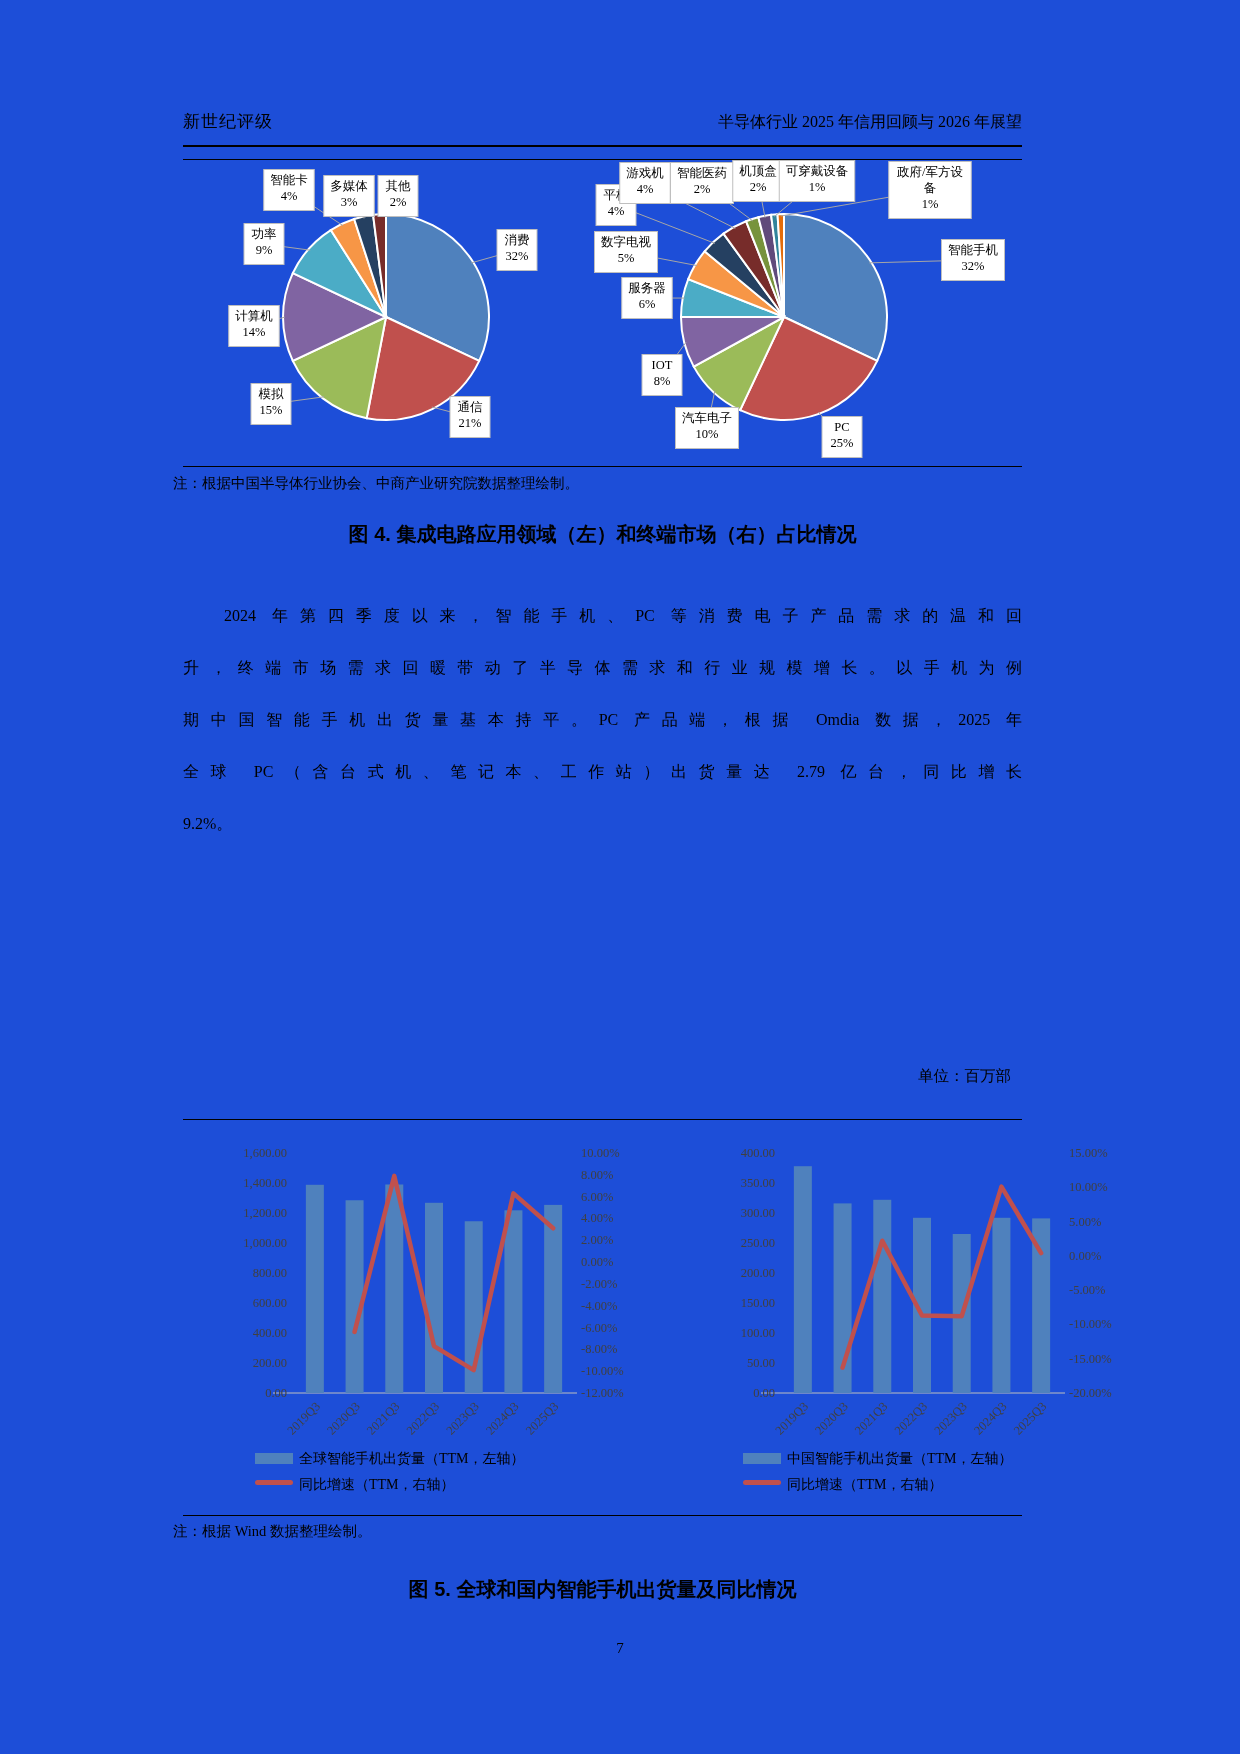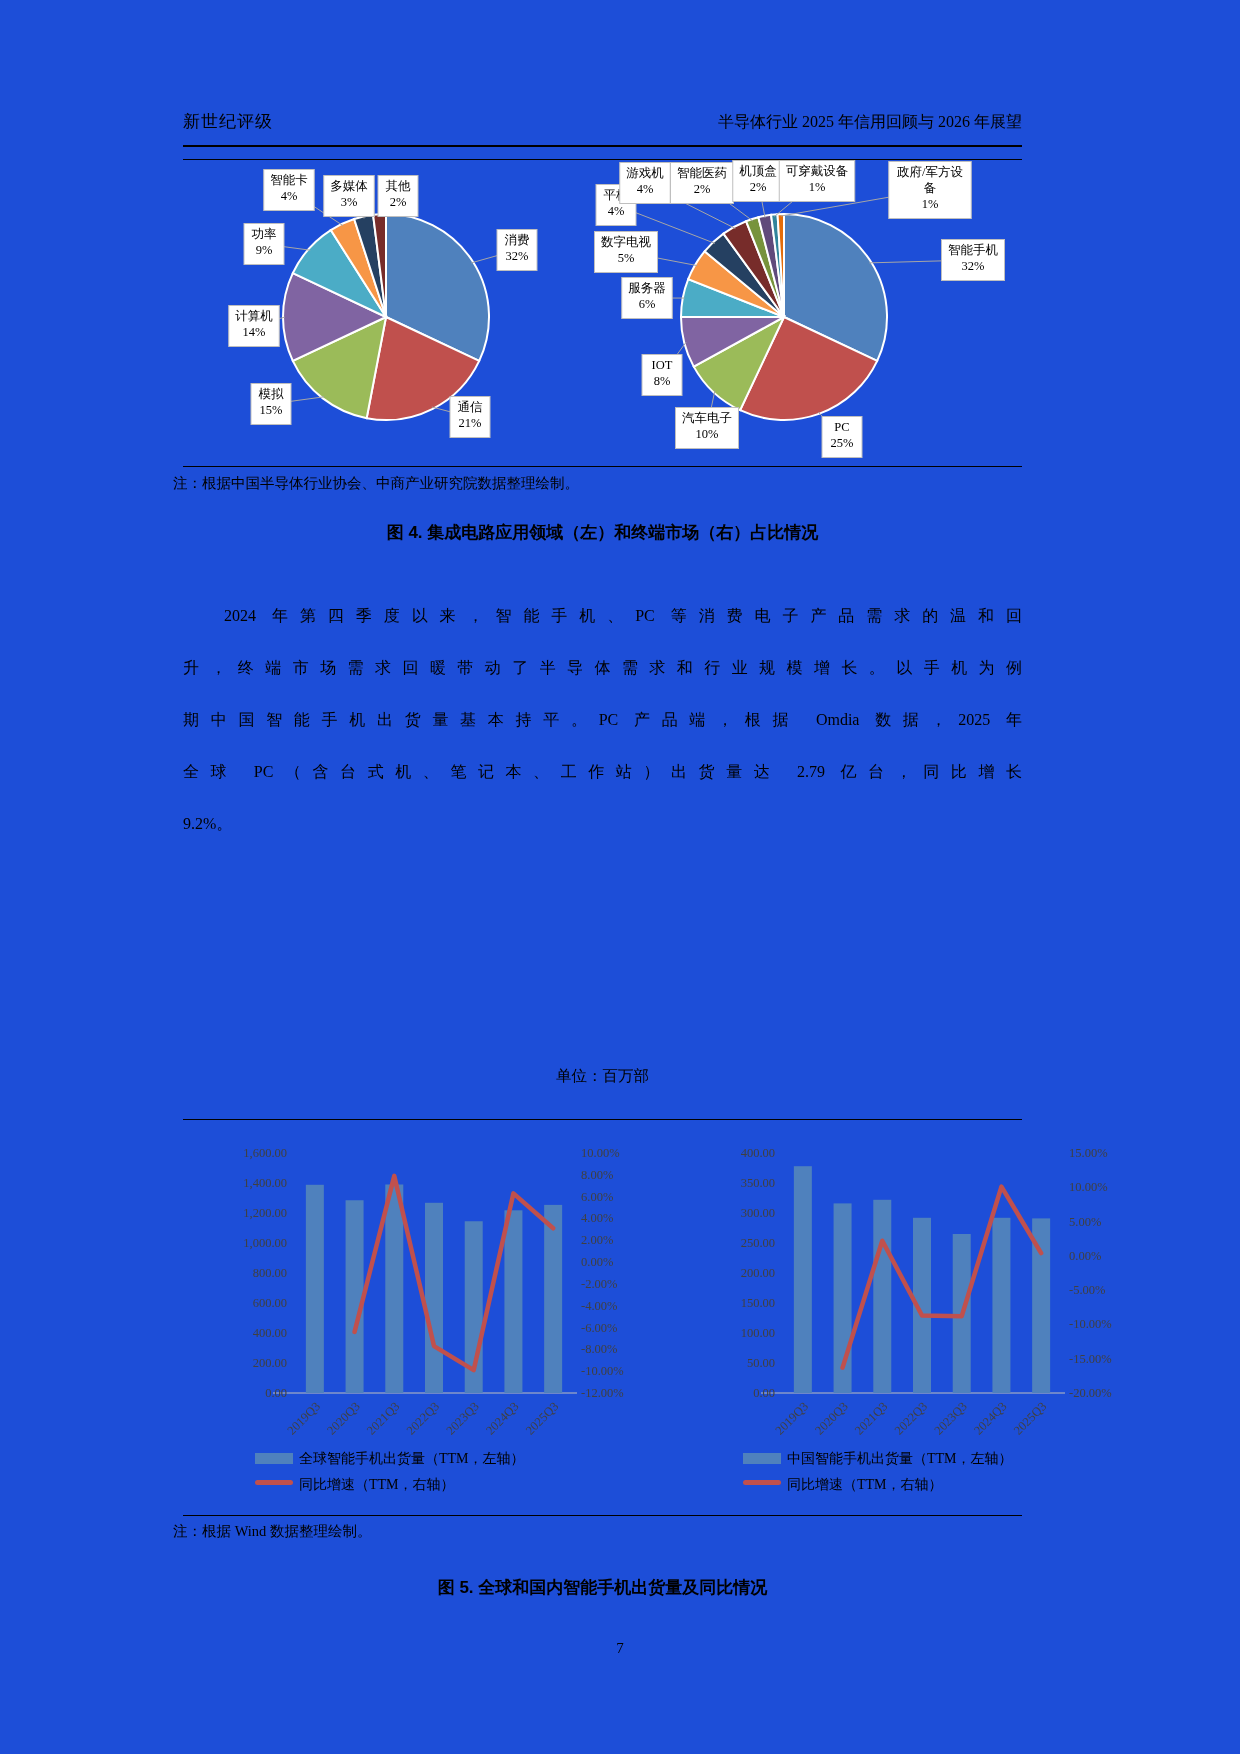--- a/index.html
+++ b/index.html
@@ -23,29 +23,29 @@
   }
   #fig4-area { top:159px; height:306px; }
   #fig5-area { top:1119px; height:395px; }
   .fig-note {
     position:absolute; left:173px; width:839px; font-size:14.5px; color:#000;
   }
   #fig4-note { top:474px; }
   #fig5-note { top:1522px; }
   .fig-caption {
     position:absolute; left:183px; width:839px; text-align:center;
-    font-family:"Liberation Sans", sans-serif; font-weight:bold; font-size:17px;
+    font-family:"Liberation Sans", sans-serif; font-weight:bold; font-size:20px;
   }
   #fig4-caption { top:521px; }
   #fig5-caption { top:1576px; }
   .para { position:absolute; left:183px; top:590px; width:839px; font-size:16px; }
   .pline { line-height:52px; text-align:justify; text-align-last:justify; white-space:normal; }
   .pline.indent { text-indent:41px; }
   .pline.last { text-align-last:left; }
-  .unit-label { position:absolute; left:183px; top:1066px; width:839px; text-align:center; font-size:15.5px; }
+  .unit-label { position:absolute; left:172px; top:1066px; width:839px; text-align:right; font-size:15.5px; }
   .page-number { position:absolute; left:0; top:1640px; width:1240px; text-align:center; font-size:15px; }
   svg { display:block; overflow:visible; }
   svg text { font-family:"Liberation Serif", serif; }
 </style>
 </head>
 <body>
 
 <div class="page">
 
   <div class="hdr-left">新世纪评级</div>

